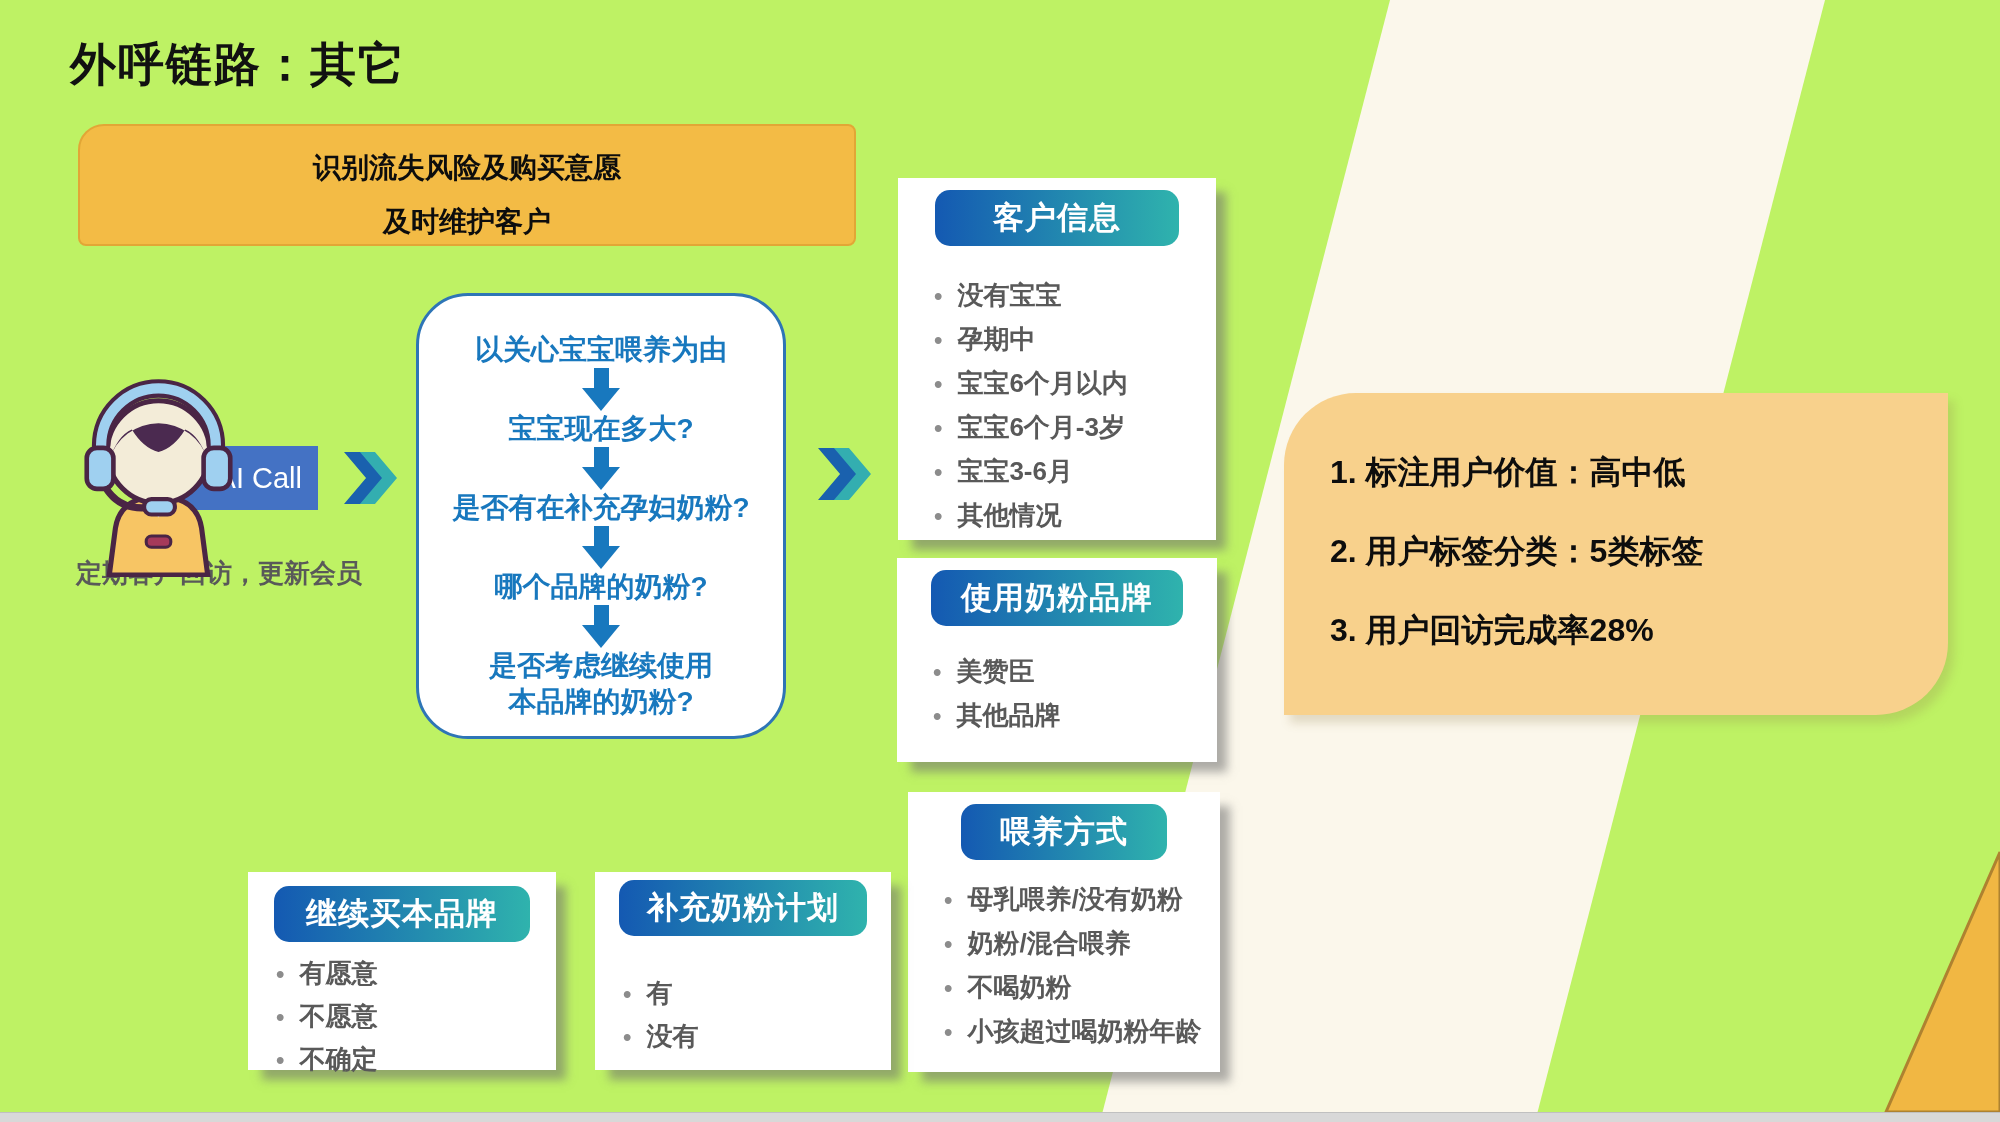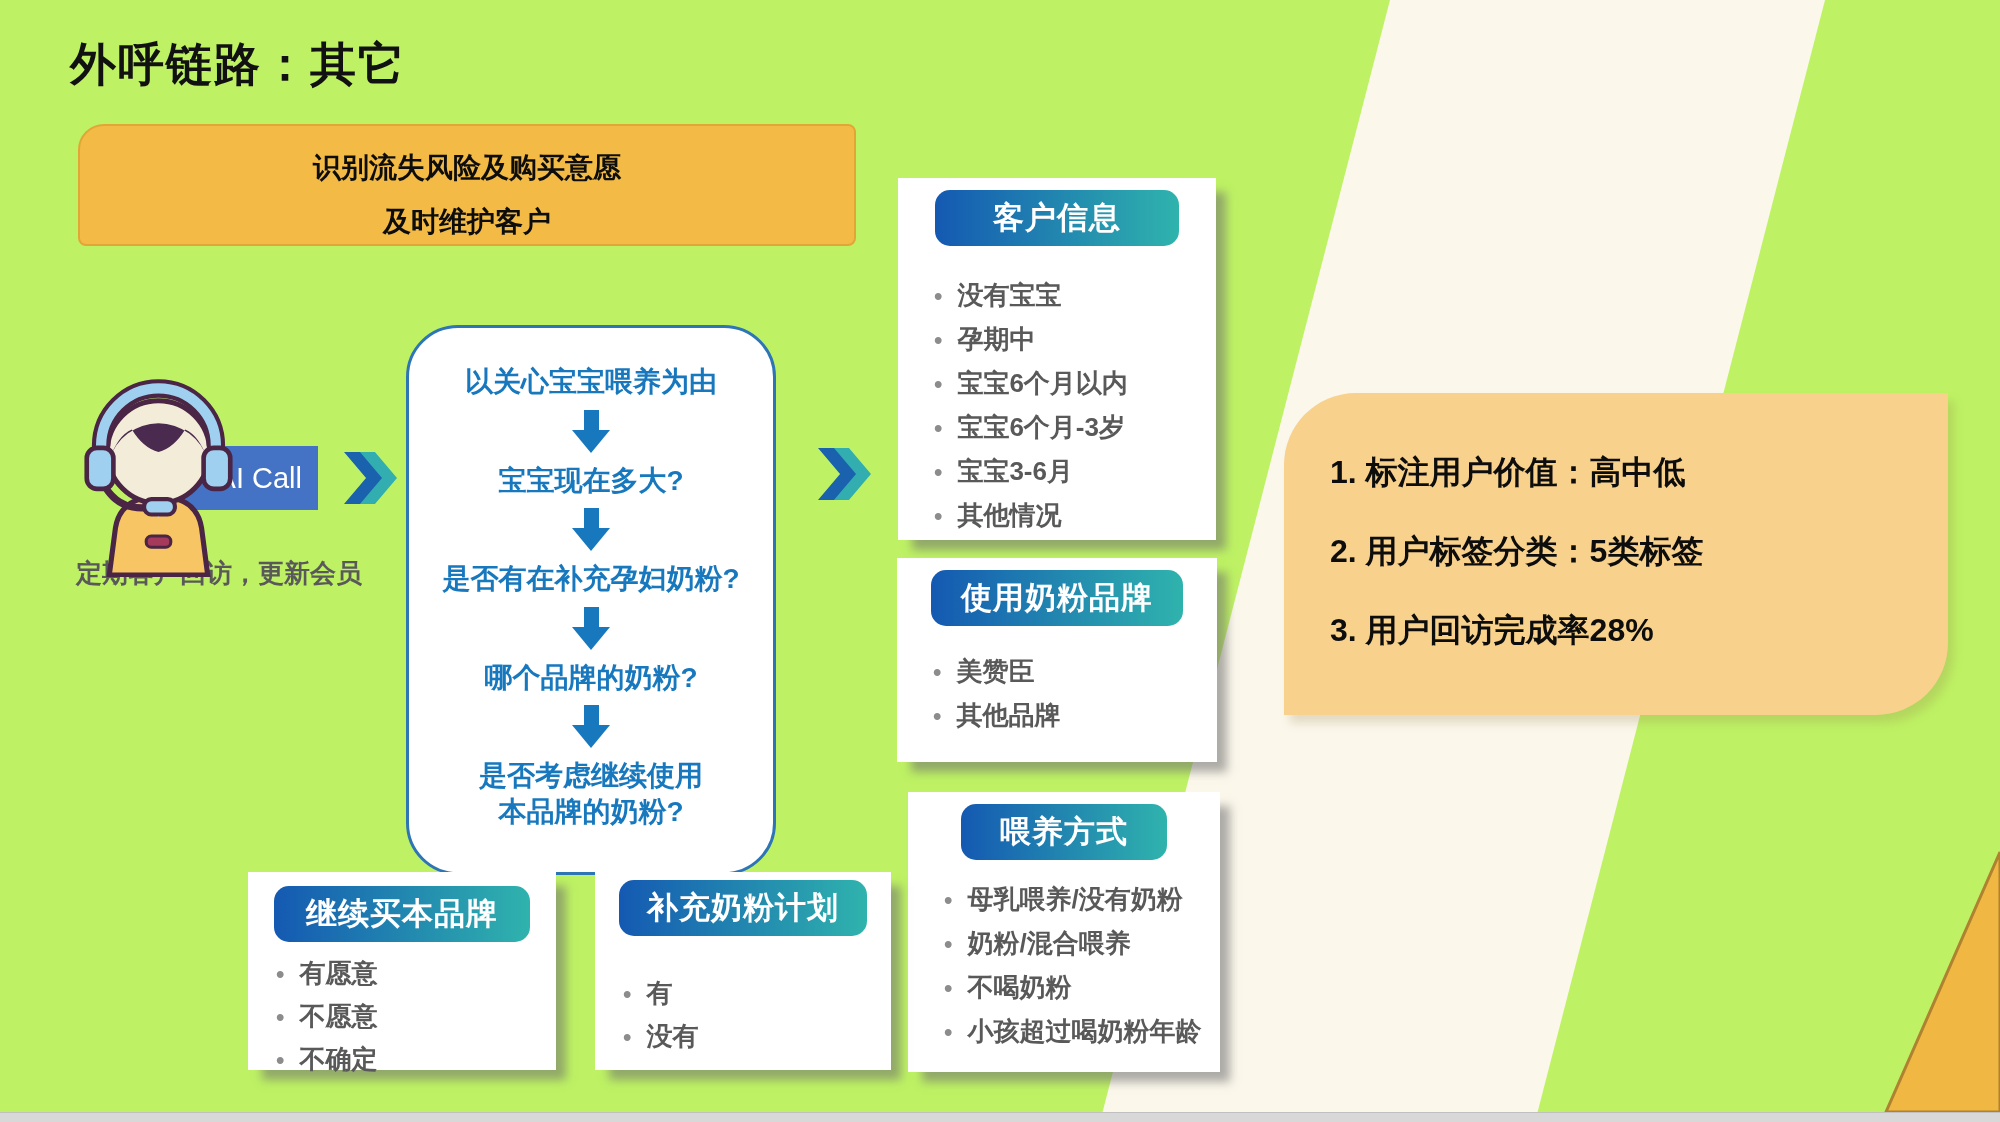--- a/index.html
+++ b/index.html
@@ -31,24 +31,24 @@
   
   .chev{width:52px;height:52px;z-index:2;}
   .chev span{position:absolute;top:0;width:38px;height:52px;
     clip-path:polygon(0 0,42% 0,100% 50%,42% 100%,0 100%,58% 50%);}
   .chev .teal{left:15px;background:#33AEB0;}
   .chev .blue{left:0;background:#1A61AE;}
   .chev1{left:344px;top:452px;}
   .chev2{left:818px;top:448px;}
 
   
-  .flow{left:406px;top:293px;width:370px;height:550px;box-sizing:border-box;
+  .flow{left:416px;top:293px;width:370px;height:446px;box-sizing:border-box;
     border:3px solid #2E75B6;border-radius:52px;background:#fff;
     display:flex;flex-direction:column;align-items:center;justify-content:space-between;
-    padding:36px 8px 42px;z-index:1;margin-top:32px;}
+    padding:36px 8px 42px;z-index:1;}
   .step{color:#1878BE;font-size:28px;font-weight:800;text-align:center;white-space:pre-line;line-height:36px;}
   .darrow{display:flex;flex-direction:column;align-items:center;}
   .darrow .stem{width:15px;height:20px;background:#1878BE;}
   .darrow .head{width:0;height:0;border-left:19px solid transparent;border-right:19px solid transparent;border-top:23px solid #1878BE;}
 
   
   .card{background:#fff;box-shadow:12px 12px 9px -2px rgba(110,110,110,.55);box-sizing:border-box;z-index:1;}
   .pill{height:56px;margin:12px auto 0;border-radius:15px;
     background:linear-gradient(90deg,#1459B2,#2FB3AD);color:#fff;
     display:flex;align-items:center;justify-content:center;font-size:31px;font-weight:800;letter-spacing:1px;}

